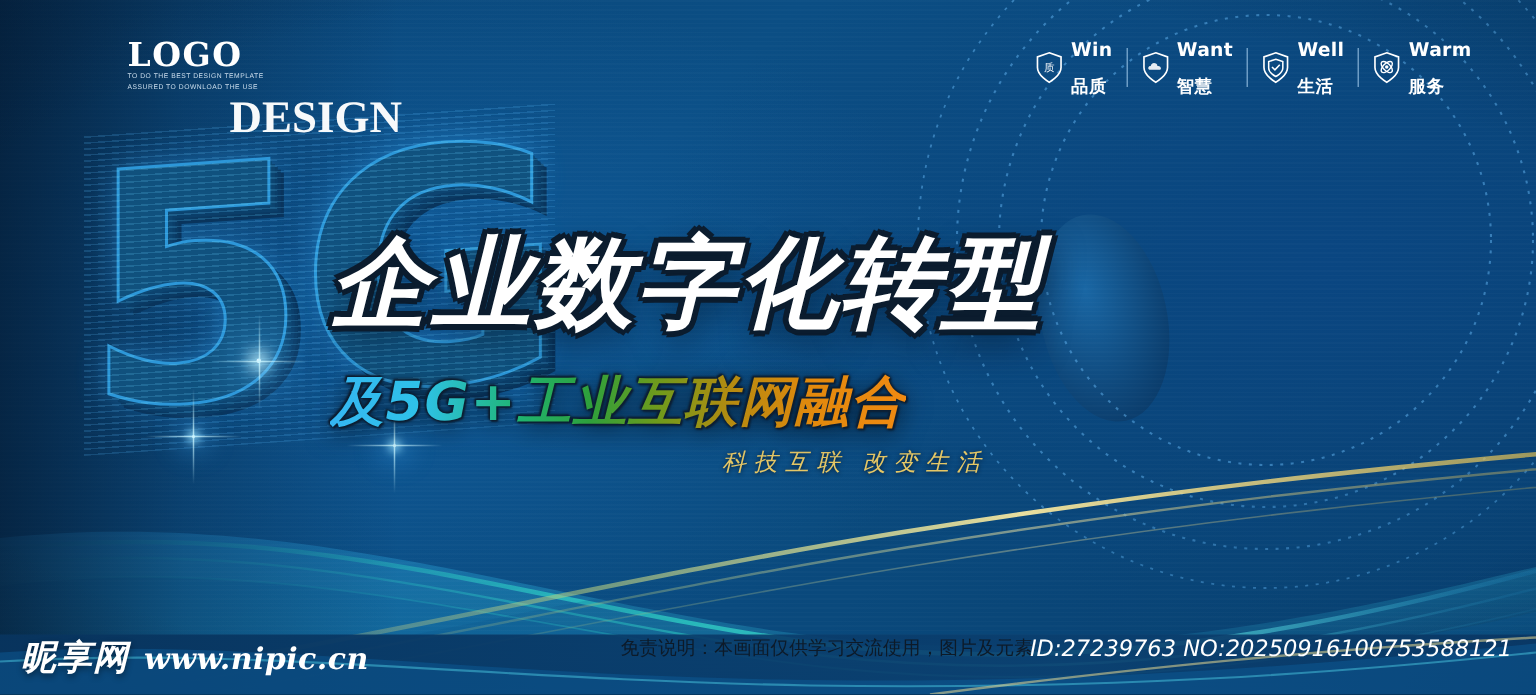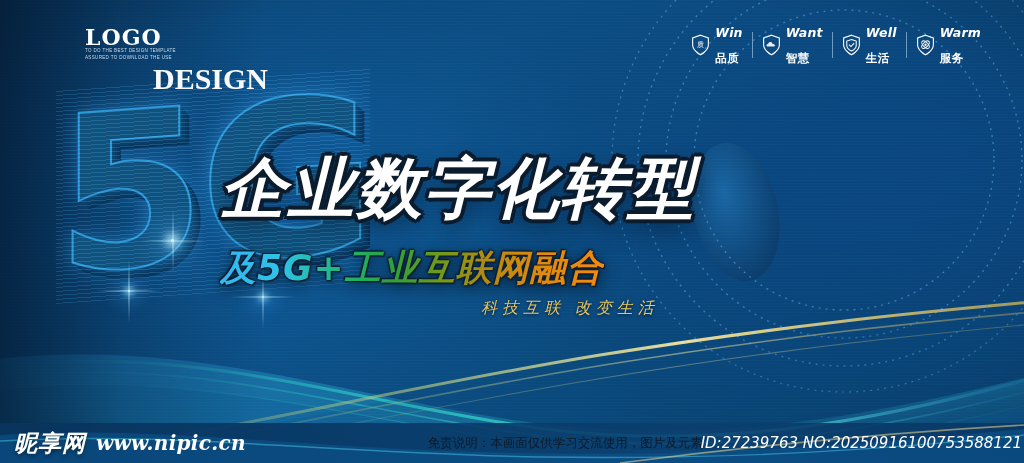--- a/index.html
+++ b/index.html
@@ -107,21 +107,21 @@
   
   .features {
     position: absolute; right: 34px; top: 26px;
     display: flex; align-items: center; gap: 0px;
   }
   .feature { display: flex; align-items: center; gap: 5px; padding: 0 9px; }
   .feat-shield { width: 19px; height: 22px; flex: 0 0 auto; }
   .feat-txt { line-height: 1.05; }
   .feat-en {
     font-family: "DejaVu Sans", sans-serif;
-    font-style: italic; font-weight: bold; font-size: 12.5px;
+    font-weight: bold; font-size: 12.5px;
     color: #ffffff; letter-spacing: .2px;
   }
   .feat-cn {
     font-size: 11.5px; font-weight: bold; color: #ffffff;
     letter-spacing: .5px; margin-top: 13px;
   }
   .feat-div { width: 1px; height: 26px; background: rgba(190,225,255,.55); }
 
   
   .headline {
@@ -157,42 +157,42 @@
   .tagline-cn {
     margin-top: 5px; text-align: center;
     font-size: 16px; letter-spacing: 5px; color: #e5c766;
     text-shadow: 0 1px 3px rgba(4,22,42,.9);
     padding-left: 140px;
   }
 
   
   .bottombar {
     position: absolute; left: 0; bottom: 0; width: 1024px; height: 40px;
-    display: flex; align-items: center; justify-content: space-between;
+    display: flex; align-items: flex-start; justify-content: space-between;
     background: linear-gradient(90deg,
        rgba(8,52,94,.96) 0%, rgba(9,58,104,.92) 40%,
        rgba(10,62,110,.88) 70%, rgba(9,55,100,.95) 100%);
     overflow: hidden;
   }
   .bottombar .bb-wave {
     position:absolute; inset:0; pointer-events:none;
   }
   .wm { display: flex; align-items: center; gap: 10px; padding-left: 14px; position:relative; }
   .wm-cn {
     font-size: 23px; font-weight: bold; color: #ffffff; letter-spacing: 1px;
     font-style: italic;
     text-shadow: 0 2px 4px rgba(0,0,0,.45);
   }
   .wm-url {
     font-family: "DejaVu Serif", serif;
     font-style: italic; font-weight: bold; font-size: 20px;
     color: #ffffff; letter-spacing: .3px;
   }
   .disclaimer {
-    position: relative; padding-right: 2px;
+    position: relative; padding-right: 16px;
     display: flex; align-items: center; gap: 4px;
     font-size: 12.5px; color: #0e1c2b; white-space: nowrap;
   }
   .disc-text { color: #0d1a28; }
   .disc-id {
     color: #ffffff; font-family: "DejaVu Sans", sans-serif; font-size: 15px;
     margin-left: -6px;
     font-style: italic;
   }
 </style>

